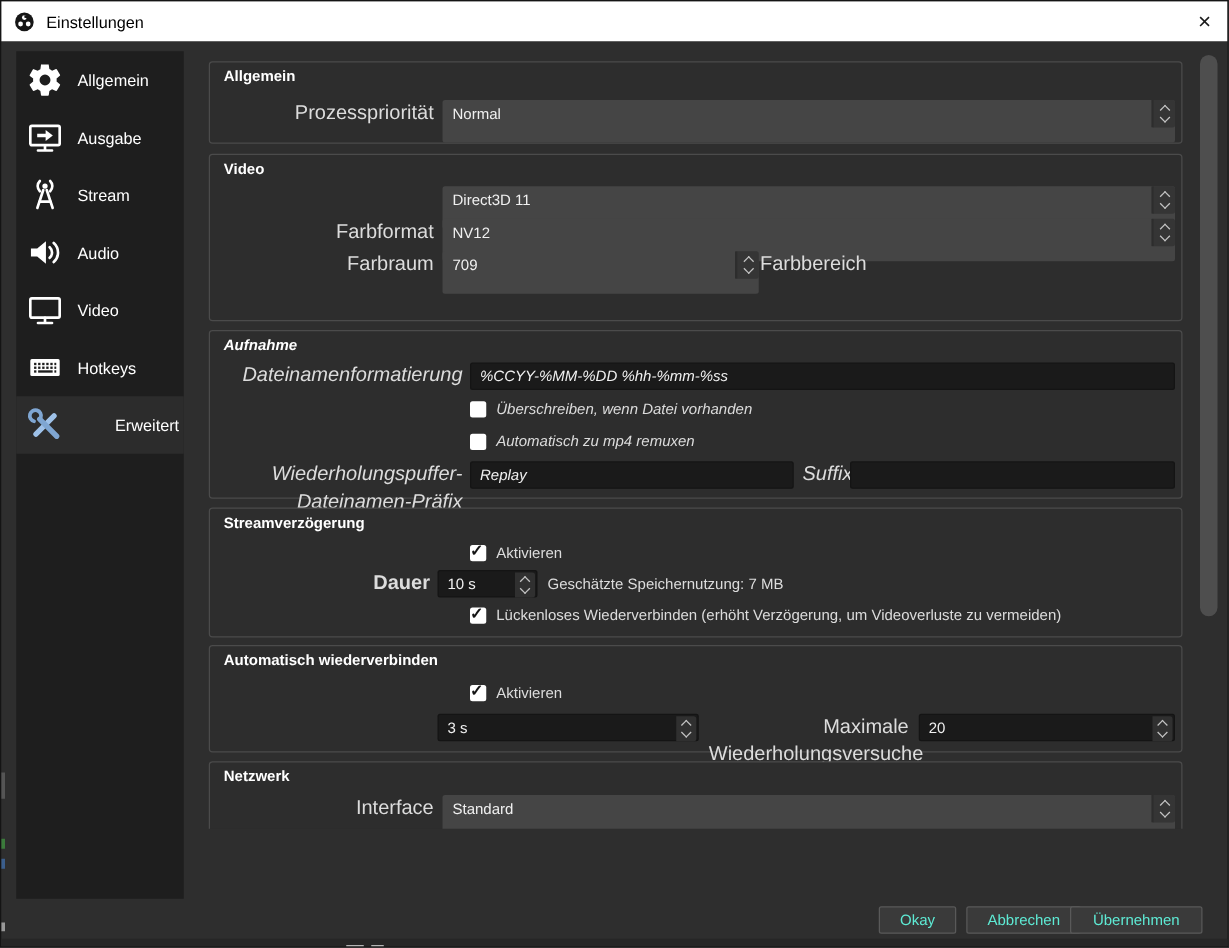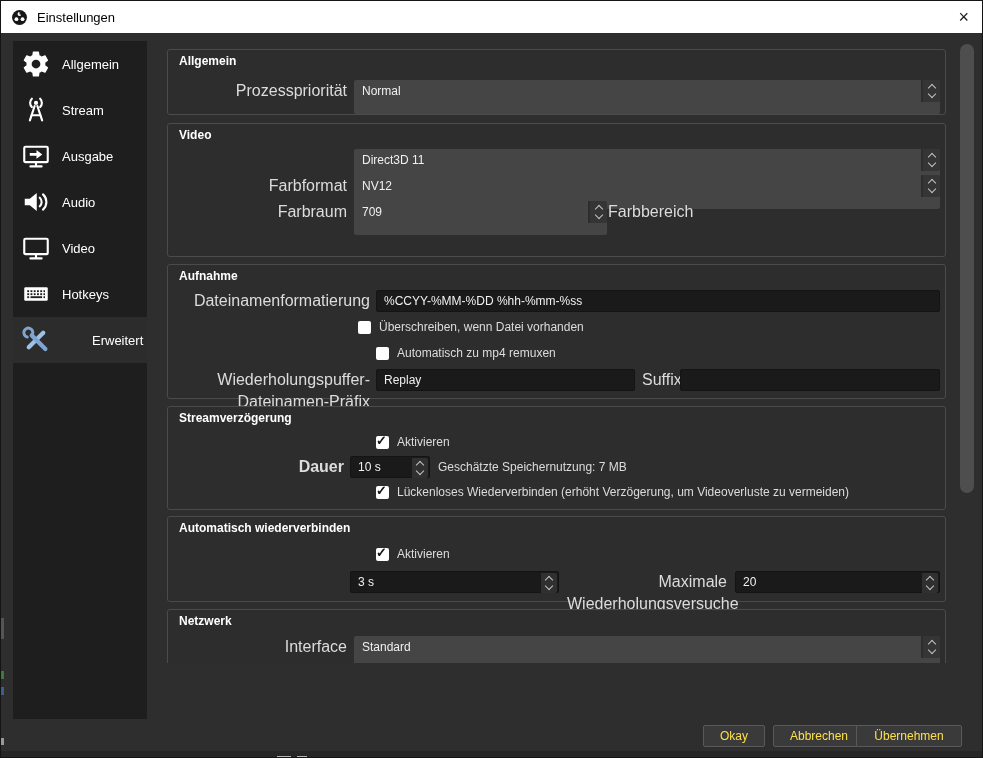--- a/index.html
+++ b/index.html
@@ -51,21 +51,21 @@
     display:flex; flex-direction:column; align-items:center; justify-content:center;
     border-radius:0 2px 2px 0; }
   
   .check-row { position:absolute; display:flex; align-items:center; gap:8px; height:14px; }
   .checkbox { width:13px; height:13px; background:#fff; border-radius:2px; position:relative; flex:none; }
   .checkbox.checked::before { content:"\2713"; position:absolute; left:0; top:-3px;
     font-size:13px; font-weight:bold; color:#141414; }
   .check-label { font-size:12px; color:var(--text,#dcdcdc); }
   
   .btn { position:absolute; top:724px; height:22px; background:var(--button_bg,#3a3a3a);
-    border:1px solid var(--button_border,#595959); border-radius:2px; color:#fde047;
+    border:1px solid var(--button_border,#595959); border-radius:2px; color:#5eead4;
     font-size:12px; text-align:center; line-height:20px; }
   
   .scroll-thumb { position:absolute; left:959px; top:43px; width:14px; height:449px;
     background:#4e4e4e; border-radius:7px; }
   
   .artifact { position:absolute; }
 </style>
 </head>
 <body>
 
@@ -89,41 +89,41 @@
     <div class="side-item">
       <span class="side-icon">
         <svg viewBox="0 0 24 24" fill="#fff">
             <path d="M19.4 13c.04-.33.06-.66.06-1s-.02-.67-.06-1l2.1-1.65a.5.5 0 0 0 .12-.64l-2-3.46a.5.5 0 0 0-.61-.22l-2.49 1a7.3 7.3 0 0 0-1.73-1l-.38-2.65A.5.5 0 0 0 13.92 2h-4a.5.5 0 0 0-.5.42L9.04 5.07c-.62.26-1.2.6-1.73 1l-2.49-1a.5.5 0 0 0-.61.22l-2 3.46a.5.5 0 0 0 .12.64L4.43 11c-.04.33-.06.66-.06 1s.02.67.06 1l-2.1 1.65a.5.5 0 0 0-.12.64l2 3.46c.14.24.42.34.61.22l2.49-1c.53.4 1.11.74 1.73 1l.38 2.65a.5.5 0 0 0 .5.42h4a.5.5 0 0 0 .5-.42l.38-2.65c.62-.26 1.2-.6 1.73-1l2.49 1c.24.1.5 0 .61-.22l2-3.46a.5.5 0 0 0-.12-.64L19.4 13zM12 15.5a3.5 3.5 0 1 1 0-7 3.5 3.5 0 0 1 0 7z"></path>
           </svg>
       </span>
       <span class="side-label">Allgemein</span>
     </div>
     <div class="side-item">
       <span class="side-icon">
+        <svg viewBox="0 0 24 24" fill="none" stroke="#fff" stroke-width="1.7">
+          <rect x="2.6" y="4.6" width="18.8" height="12.3" rx="1"></rect>
+          <path d="M7 10.7h6.5" stroke-width="2.2"></path>
+          <path d="M12.4 7.2 17 10.7l-4.6 3.5z" fill="#fff" stroke="none"></path>
+          <path d="M12 17v2.8M7.5 20.3h9" stroke-linecap="round"></path>
+        </svg>
+      </span>
+      <span class="side-label">Ausgabe</span>
+    </div>
+    <div class="side-item">
+      <span class="side-icon">
         <svg viewBox="0 0 24 24" fill="none" stroke="#fff" stroke-width="1.7" stroke-linecap="round">
           <circle cx="12" cy="6.3" r="1.7" fill="#fff" stroke="none"></circle>
           <path d="M8.7 9.6a4.6 4.6 0 0 1 0-6.6"></path>
             <path d="M15.3 3a4.6 4.6 0 0 1 0 6.6"></path>
           <path d="M10.9 8.8 7.1 20.3"></path>
             <path d="M13.1 8.8 16.9 20.3"></path>
             <path d="M8.6 16.2h6.8"></path>
         </svg>
       </span>
       <span class="side-label">Stream</span>
-    </div>
-    <div class="side-item">
-      <span class="side-icon">
-        <svg viewBox="0 0 24 24" fill="none" stroke="#fff" stroke-width="1.7">
-          <rect x="2.6" y="4.6" width="18.8" height="12.3" rx="1"></rect>
-          <path d="M7 10.7h6.5" stroke-width="2.2"></path>
-          <path d="M12.4 7.2 17 10.7l-4.6 3.5z" fill="#fff" stroke="none"></path>
-          <path d="M12 17v2.8M7.5 20.3h9" stroke-linecap="round"></path>
-        </svg>
-      </span>
-      <span class="side-label">Ausgabe</span>
     </div>
     <div class="side-item">
       <span class="side-icon">
         <svg viewBox="0 0 24 24">
           <path d="M3 9.4v5.2h4l5.6 4.6V4.8L7 9.4z" fill="#fff"></path>
           <path d="M15 8.6a4.6 4.6 0 0 1 0 6.8" fill="none" stroke="#fff" stroke-width="1.7" stroke-linecap="round"></path>
           <path d="M17.6 5.9a8.2 8.2 0 0 1 0 12.2" fill="none" stroke="#fff" stroke-width="1.7" stroke-linecap="round"></path>
         </svg>
       </span>
       <span class="side-label">Audio</span>
@@ -209,27 +209,27 @@
       <div class="ctrl-combo" style="left:186px;top:77px;width:253px;">
         <span>709</span>
         <span class="combo-btn">
             <i class="caret-up"></i>
             <i class="caret-down"></i>
           </span>
       </div>
       <span class="lbl" style="left:440px;width:64px;top:77px;">Farbbereich</span>
     </div>
 
-    <div class="group" style="top:230px;height:135px;">
+    <div class="group" style="top:230px;height:135px;font-style:italic;">
       <span class="group-title">Aufnahme</span>
       <span class="lbl" style="left:0;width:202px;top:25px;">Dateinamenformatierung</span>
       <div class="ctrl-input" style="left:208px;top:25px;width:564px;">
         <span>%CCYY-%MM-%DD %hh-%mm-%ss</span>
       </div>
-      <div class="check-row" style="left:190px;top:55px;">
+      <div class="check-row" style="left:208px;top:55px;">
         <span class="checkbox"></span>
         <span class="check-label">Überschreiben, wenn Datei vorhanden</span>
       </div>
       <div class="check-row" style="left:208px;top:81px;">
         <span class="checkbox"></span>
         <span class="check-label">Automatisch zu mp4 remuxen</span>
       </div>
       <span class="lbl" style="left:0;width:202px;top:104px;">Wiederholungspuffer-Dateinamen-Präfix</span>
       <div class="ctrl-input" style="left:208px;top:104px;width:259px;">
         <span>Replay</span>

